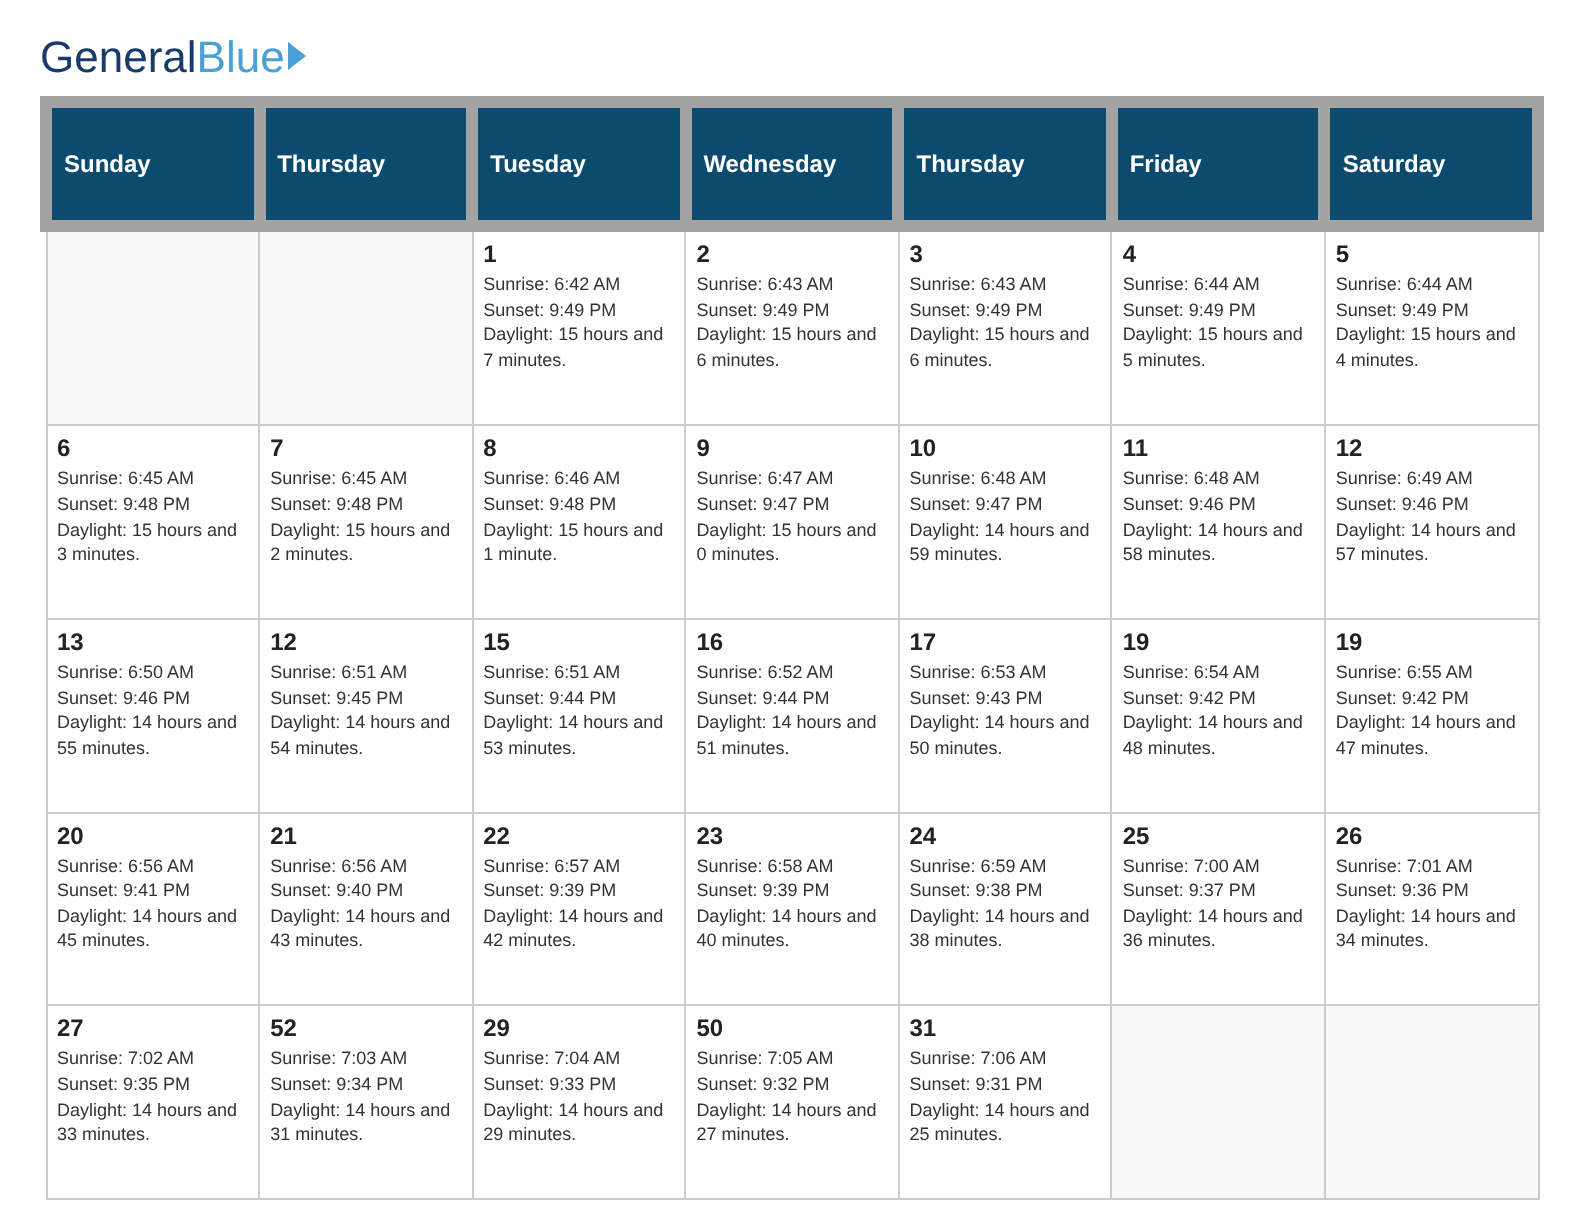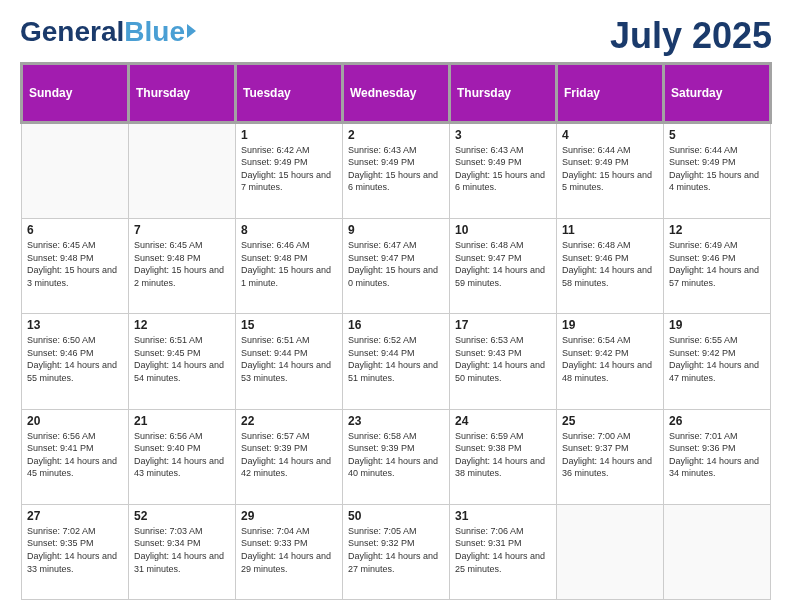--- a/index.html
+++ b/index.html
@@ -37,27 +37,27 @@
       color: #333;
     }
     .calendar {
       flex: 1;
       border: 1px solid #ccc;
       border-collapse: collapse;
       width: 100%;
       table-layout: fixed;
     }
     .calendar th {
-      background: #a21caf;
+      background: #0c4a6e;
       color: #fff;
       font-size: 12px;
       font-weight: bold;
       text-align: left;
       padding: 21px 6px;
-      border: 3px solid #a3a3a3;
+      border: 6px solid #a3a3a3;
     }
     .calendar td {
       border: 1px solid #ccc;
       vertical-align: top;
       padding: 4px 5px;
       font-size: 9.5px;
       color: #333;
       background: #fff;
     }
     .calendar td.empty {
@@ -78,22 +78,22 @@
     table {
       width: 100%;
       border-collapse: collapse;
     }
     .logo-wrapper {
       display: flex;
       align-items: center;
     }
     .logo-blue {
       color: #1a3a6b;
-      font-size: 28px;
-      font-weight: bold;
+      font-size: 22px;
+      font-weight: normal;
     }
     .logo-blue span.blue-part {
       color: #4a9fd4;
     }
     .triangle {
       display: inline-block;
       margin-left: 2px;
       width: 0;
       height: 0;
       border-left: 9px solid #4a9fd4;
@@ -113,21 +113,20 @@
       <div>
         <div style="display:flex; align-items:center;">
           <span class="logo-blue">
             General<span class="blue-part">Blue</span>
           </span>
           <span class="triangle"></span>
         </div>
       </div>
     </div>
     <div class="title-block">
-      <div class="main-title">July 2025</div>
     </div>
   </div>
 
   <table class="calendar">
     <thead>
       <tr>
         <th>Sunday</th>
         <th>Thursday</th>
         <th>Tuesday</th>
         <th>Wednesday</th>

